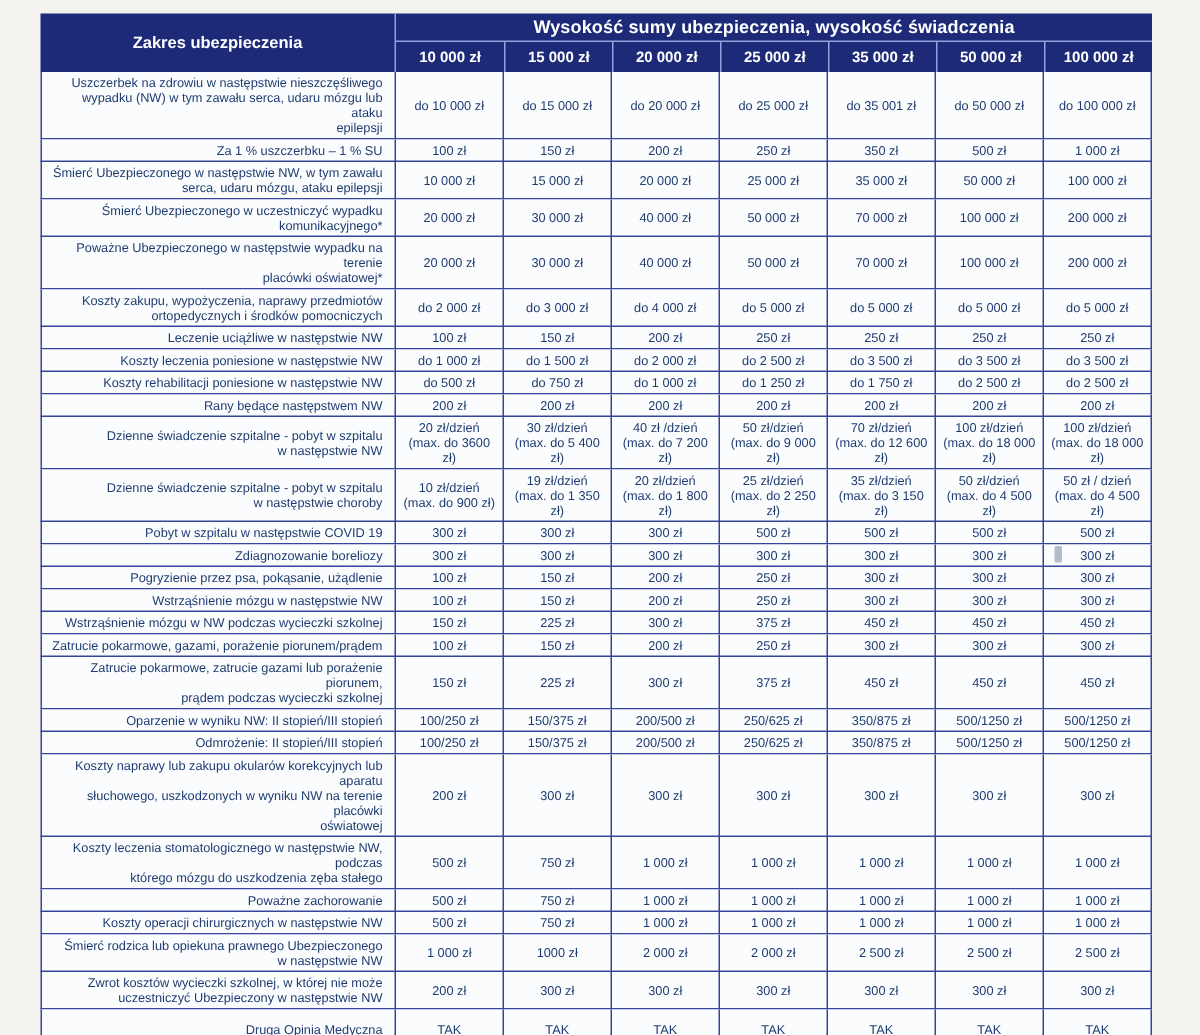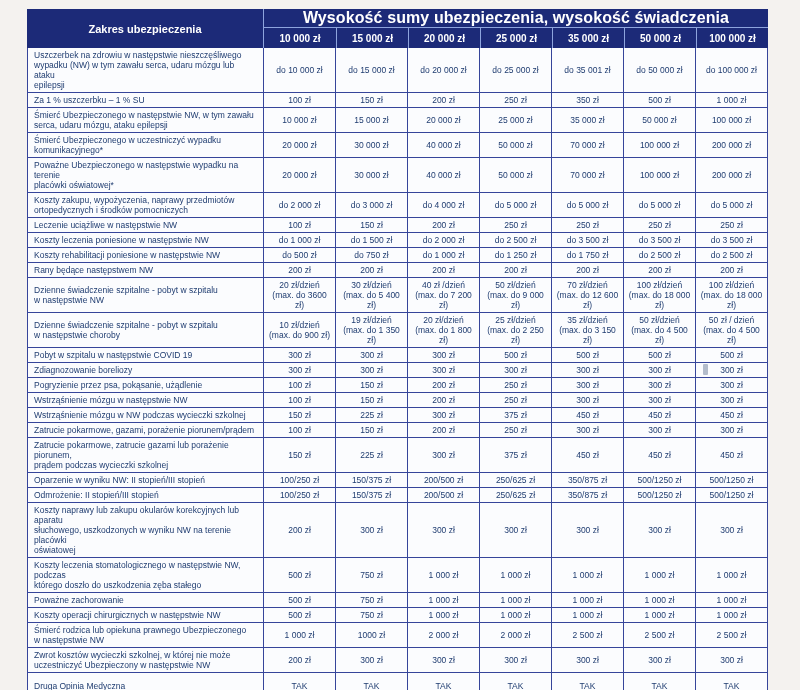--- a/index.html
+++ b/index.html
@@ -26,21 +26,21 @@
     color: #ffffff;
     font-weight: bold;
     text-align: center;
     vertical-align: middle;
   }
   th.corner {
     font-size: 11px;
     border-right: 1px solid #8ea4dd;
   }
   th.group {
-    font-size: 16px;
+    font-size: 12px;
     height: 19px;
     border-bottom: 1px solid #8ea4dd;
     letter-spacing: .1px;
   }
   th.col-h {
     font-size: 10px;
     height: 20px;
     border-left: 1px solid #8ea4dd;
   }
   th.col-h:first-child { border-left: none; }
@@ -52,21 +52,21 @@
     font-size: 8.5px;
     line-height: 10px;
     vertical-align: middle;
     border-bottom: 1px solid #36459a;
     border-right: 1px solid #36459a;
     padding: 2px 3px;
     white-space: pre-line;
   }
   tbody.main td:first-child {
     border-left: 1px solid #36459a;
-    text-align: left;
+    text-align: right;
     padding-left: 6px;
     padding-right: 8px;
   }
   tbody.main td.val { text-align: center; }
   tbody.main tr.row-tall td { padding-top: 8px; padding-bottom: 8px; }
 
   
   .cursor-artifact {
     position: absolute;
     left: 703px;
@@ -348,21 +348,21 @@
           <td class="val">200 zł</td>
           <td class="val">300 zł</td>
           <td class="val">300 zł</td>
           <td class="val">300 zł</td>
           <td class="val">300 zł</td>
           <td class="val">300 zł</td>
           <td class="val">300 zł</td>
         </tr>
         <tr>
           <td>Koszty leczenia stomatologicznego w następstwie NW, podczas
-którego doszło do uszkodzenia zęba stałego</td>
+którego mózgu do uszkodzenia zęba stałego</td>
           <td class="val">500 zł</td>
           <td class="val">750 zł</td>
           <td class="val">1 000 zł</td>
           <td class="val">1 000 zł</td>
           <td class="val">1 000 zł</td>
           <td class="val">1 000 zł</td>
           <td class="val">1 000 zł</td>
         </tr>
         <tr>
           <td>Poważne zachorowanie</td>

